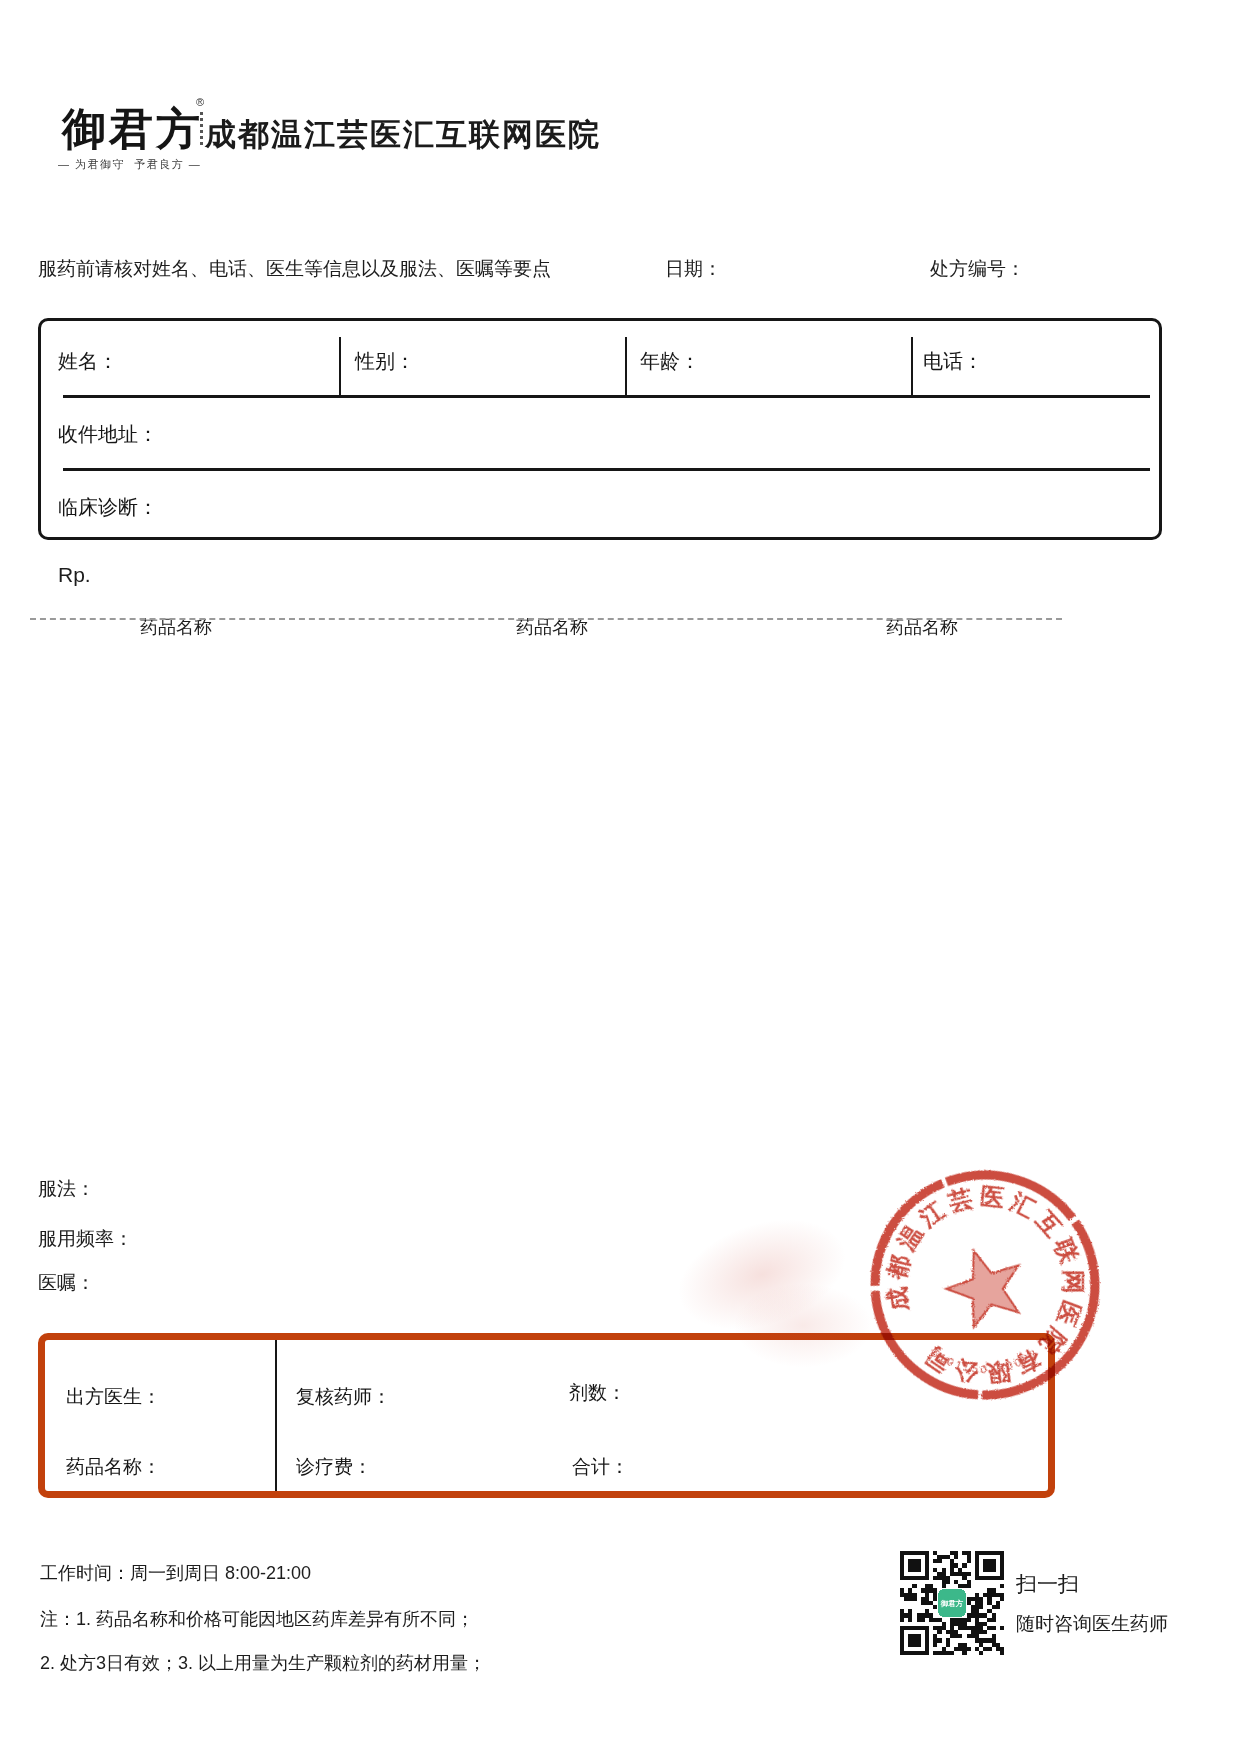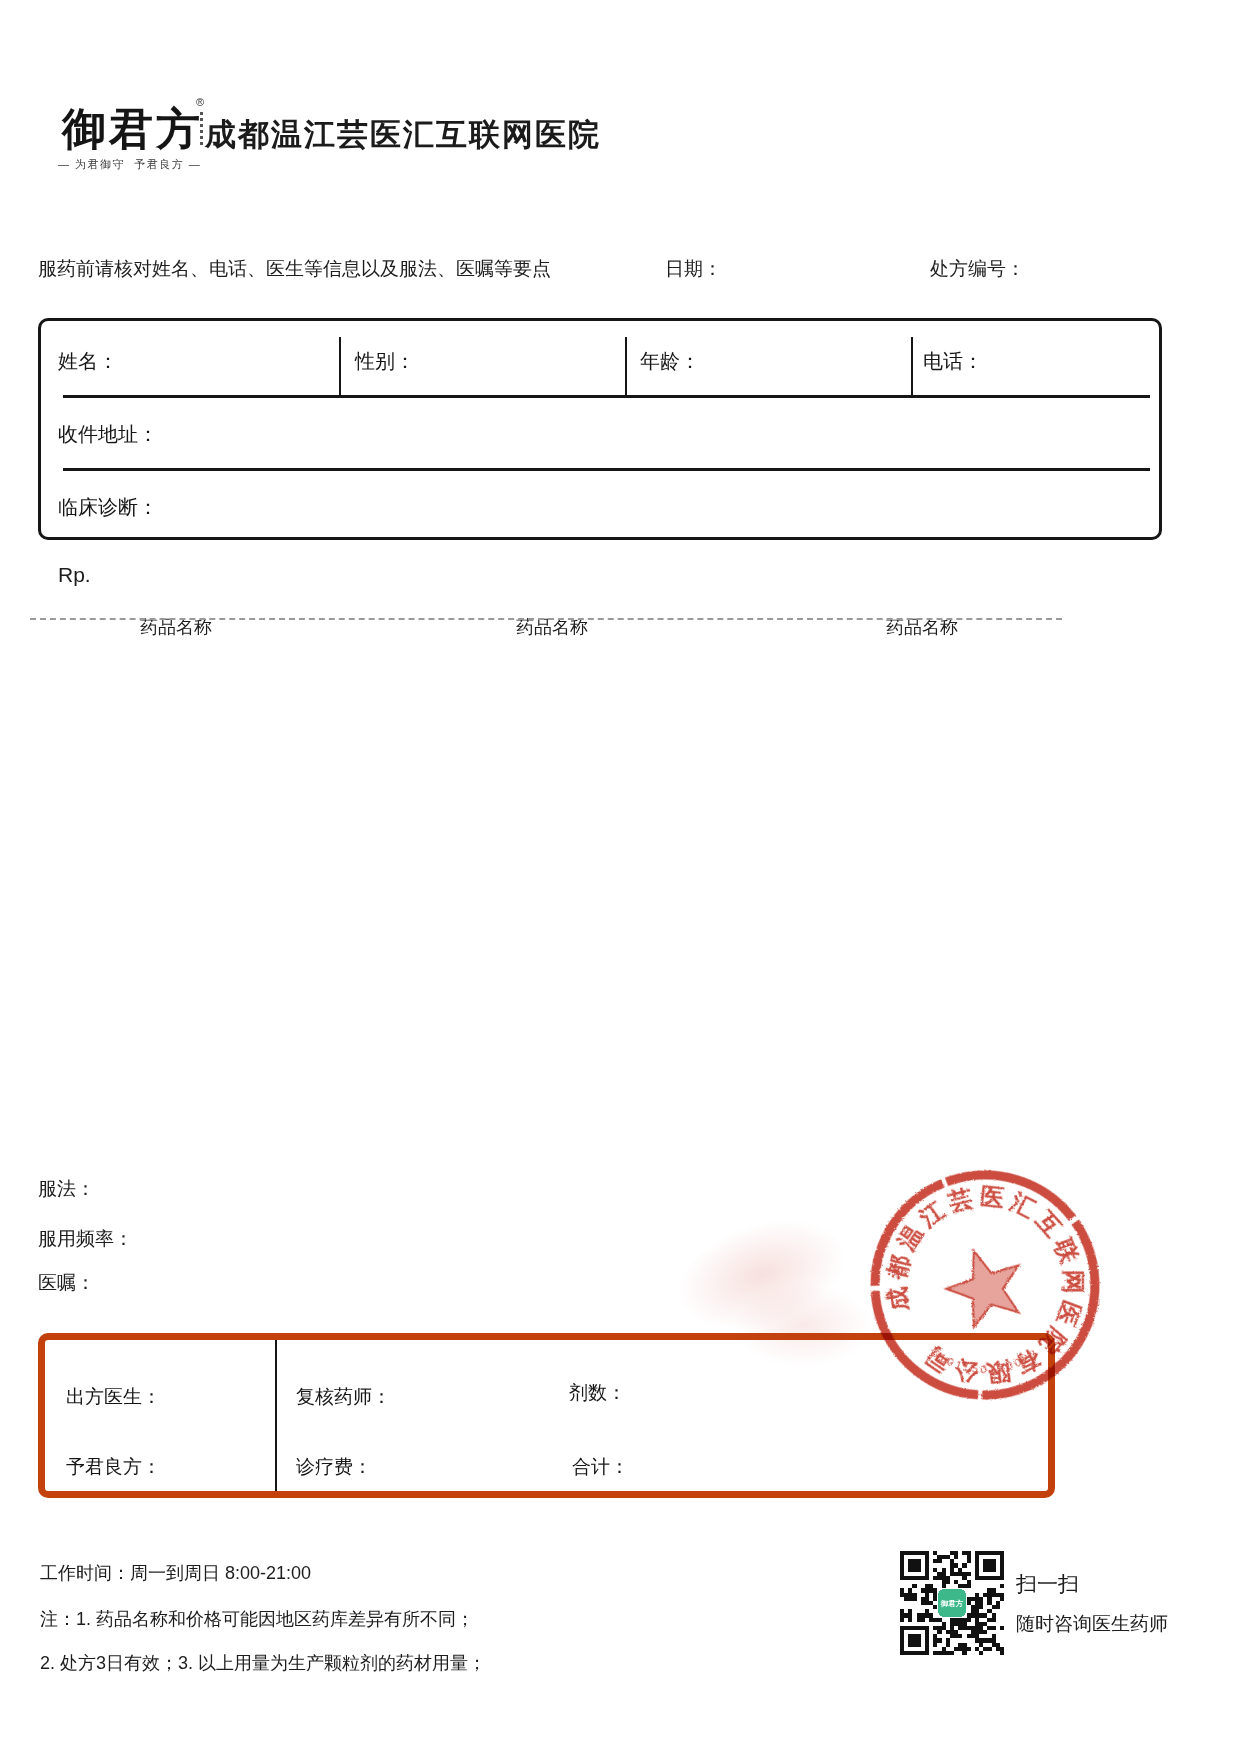--- a/index.html
+++ b/index.html
@@ -96,21 +96,21 @@
   <div class="abs usage" style="top:1270px;">医嘱：</div>
 
   <div class="abs smudge smudge1"></div>
   <div class="abs smudge smudge2"></div>
 
   <div class="abs signoff-box">
     <span class="so-div"></span>
     <span class="so-label" style="left:21px;top:44px;">出方医生：</span>
     <span class="so-label" style="left:251px;top:44px;">复核药师：</span>
     <span class="so-label" style="left:524px;top:40px;">剂数：</span>
-    <span class="so-label" style="left:21px;top:114px;">予君良方：</span>
+    <span class="so-label" style="left:21px;top:114px;">药品名称：</span>
     <span class="so-label" style="left:251px;top:114px;">诊疗费：</span>
     <span class="so-label" style="left:527px;top:114px;">合计：</span>
   </div>
 
   <svg class="abs stamp" viewBox="0 0 246 246">
     <defs>
       <filter id="rough" x="-10%" y="-10%" width="120%" height="120%">
         <feTurbulence type="fractalNoise" baseFrequency="0.9" numOctaves="2" result="n"></feTurbulence>
         <feDisplacementMap in="SourceGraphic" in2="n" scale="3"></feDisplacementMap>
       </filter>

